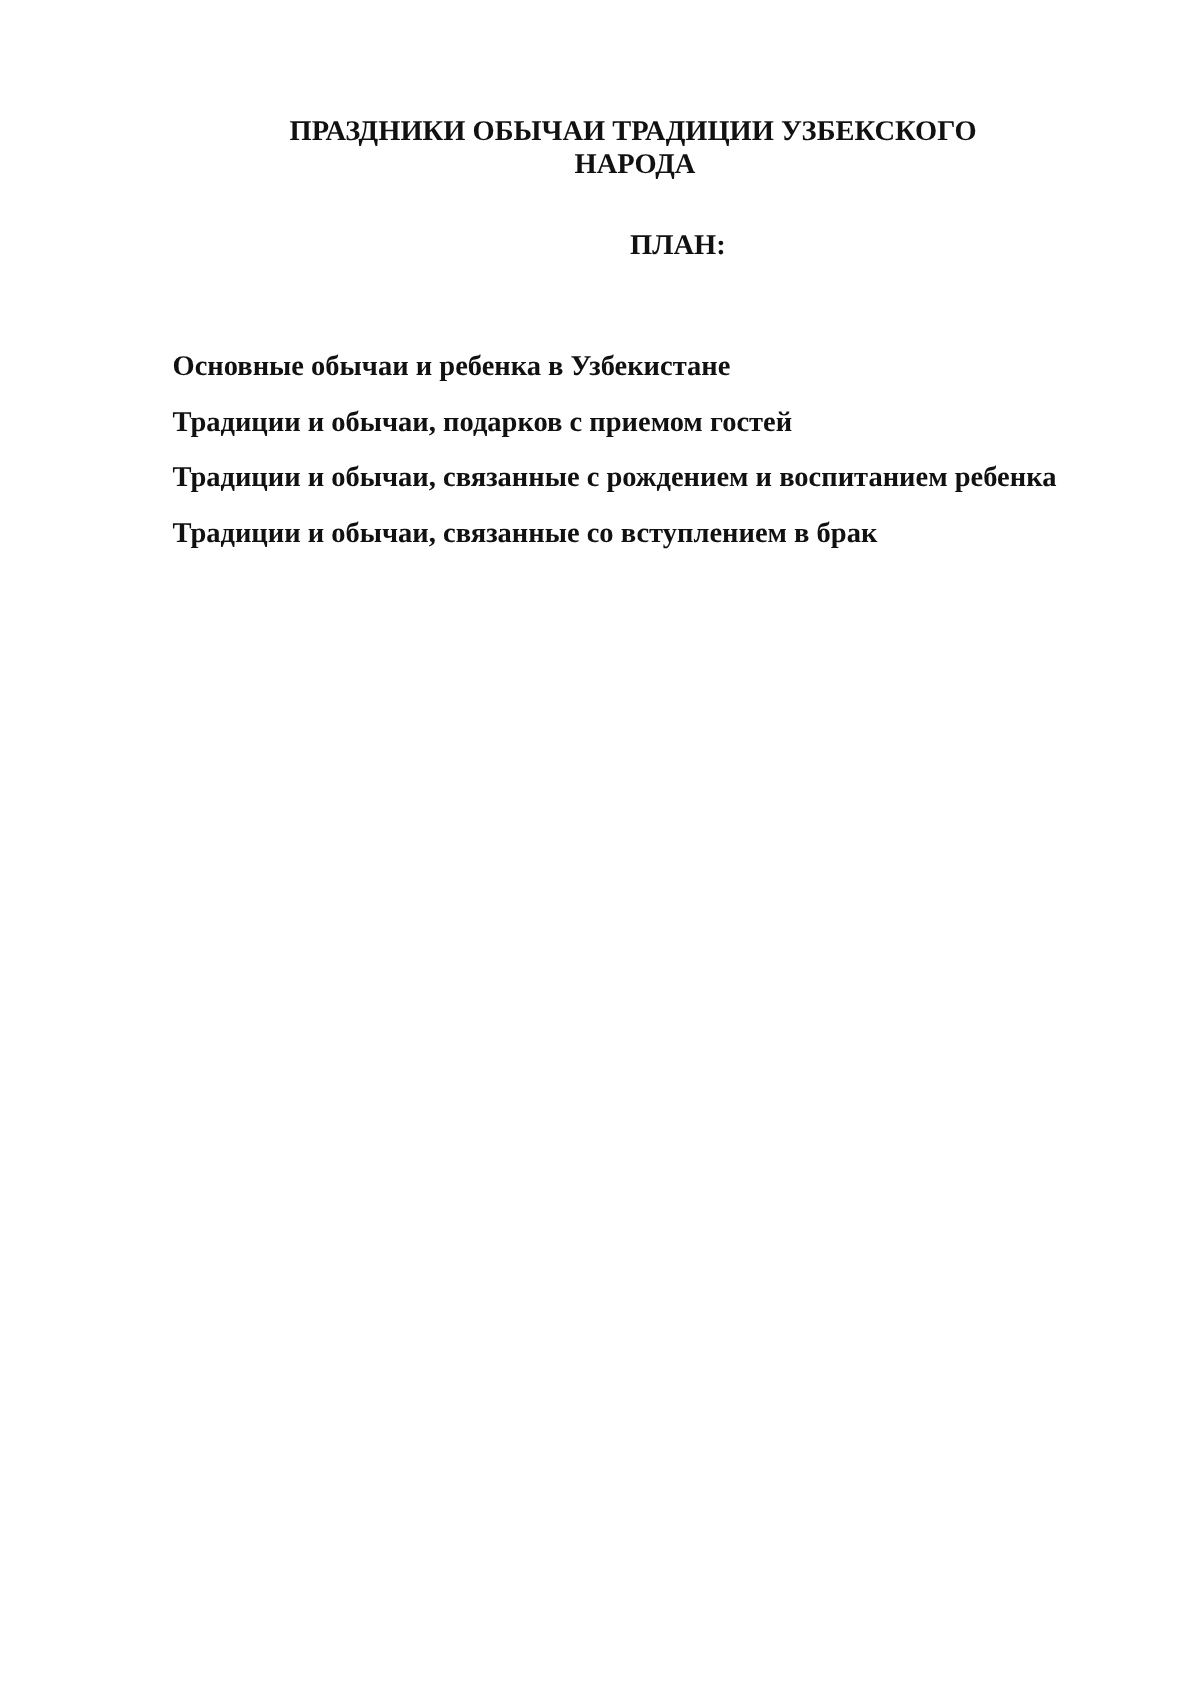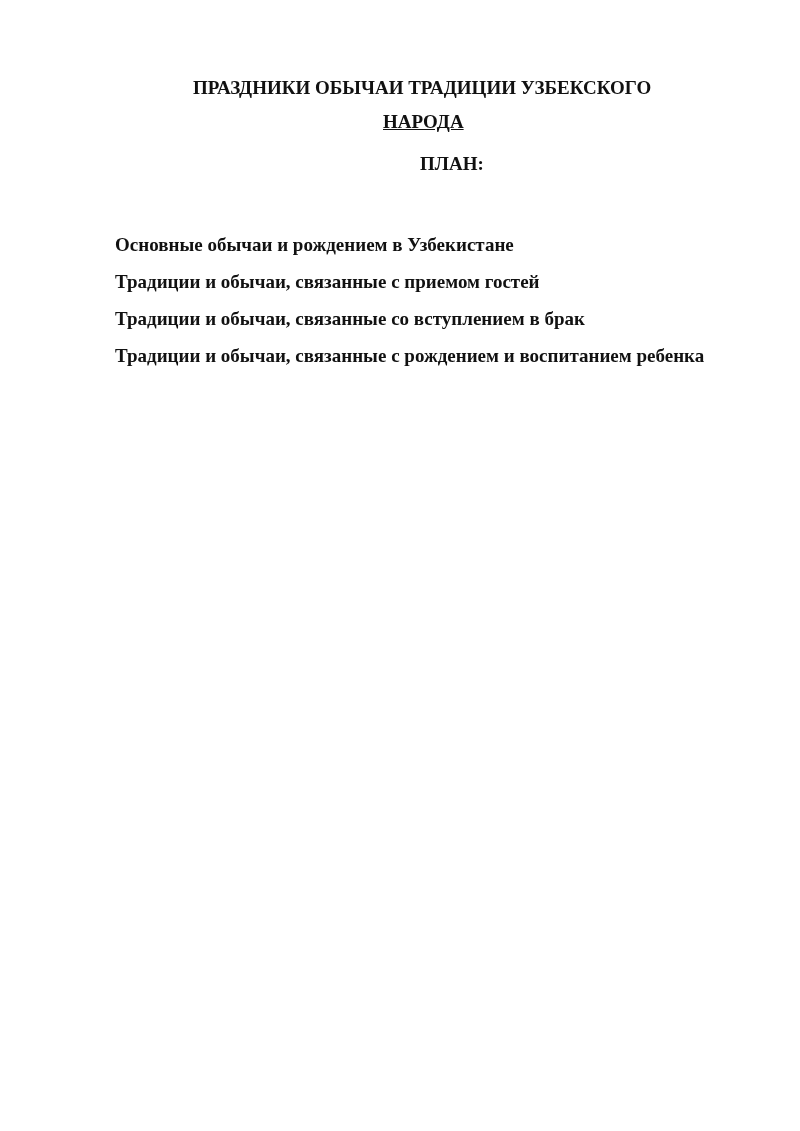--- a/index.html
+++ b/index.html
@@ -23,21 +23,21 @@
       background: #ffffff;
     }
     .title-line {
       position: absolute;
       font-weight: bold;
       font-size: 19px;
       white-space: nowrap;
       letter-spacing: 0px;
     }
     #title1 { left: 193px; top: 77px; }
-    #title2 { left: 383px; top: 111px; text-decoration: underline; }
+    #title2 { left: 383px; top: 99px; }
     #title3 { left: 420px; top: 153px; text-align: center; }
 
     .plan-list {
       position: absolute;
       left: 115px;
       top: 226px;
       width: 628px;
       margin: 0;
       padding: 0;
       list-style: none;
@@ -55,18 +55,18 @@
   </style>
 </head>
 <body>
 
 <div class="page">
   <div id="title1" class="title-line">ПРАЗДНИКИ ОБЫЧАИ ТРАДИЦИИ УЗБЕКСКОГО</div>
   <div id="title2" class="title-line">НАРОДА</div>
   <div id="title3" class="title-line">ПЛАН:</div>
 
   <ul class="plan-list">
-    <li class="plan-item">Основные обычаи и рождением в Узбекистане</li>
-    <li class="plan-item">Традиции и обычаи, связанные с приемом гостей</li>
+    <li class="plan-item">Основные обычаи и ребенка в Узбекистане</li>
+    <li class="plan-item">Традиции и обычаи, подарков с приемом гостей</li>
+    <li class="plan-item justified-wrap">Традиции и обычаи, связанные с рождением и воспитанием ребенка</li>
     <li class="plan-item">Традиции и обычаи, связанные со вступлением в брак</li>
-    <li class="plan-item justified-wrap">Традиции и обычаи, связанные с рождением и воспитанием ребенка</li>
   </ul>
 </div>
 
 </body></html>

